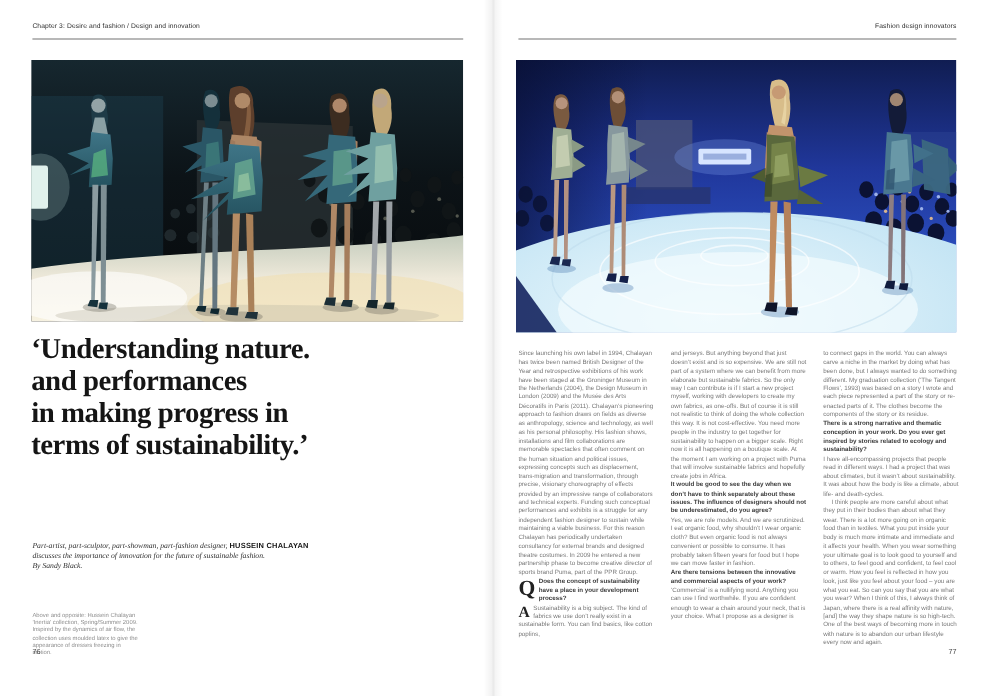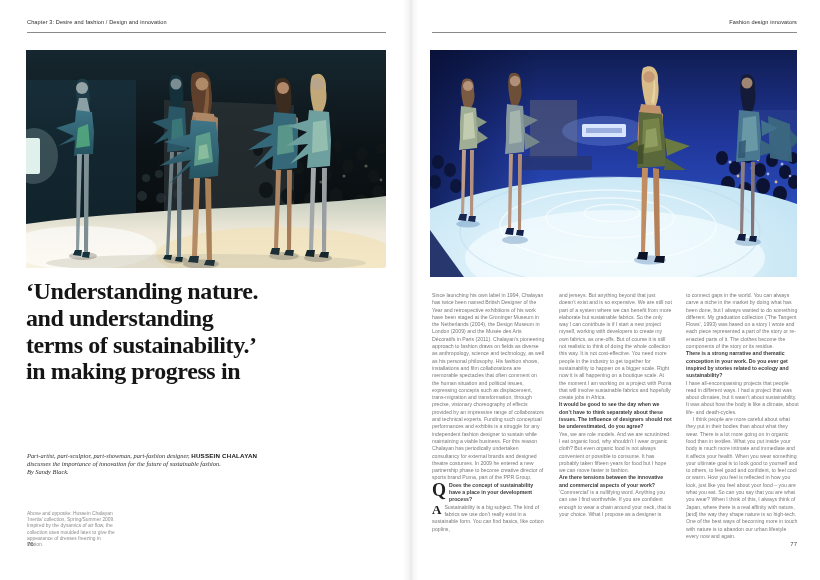--- a/index.html
+++ b/index.html
@@ -167,23 +167,23 @@
       <path d="M285,118 L290,118 L287,200 L283,200 Z" fill="#a3a8ab"></path>
       <path d="M296,118 L301,118 L300,202 L296,202 Z" fill="#989ea2"></path>
       <path d="M281,200 L289,200 L288,207 L279,206 Z" fill="#15262c"></path>
       <path d="M295,202 L303,202 L302,208 L293,207 Z" fill="#15262c"></path>
     </g>
   </svg>
 </figure>
 
 <h1 class="abs pull-quote" style="left:26px;top:278px;width:374px;">
   <div class="ql">‘Understanding nature.</div>
-  <div class="ql">and understanding</div>
+  <div class="ql">and performances</div>
+  <div class="ql">in making progress in</div>
   <div class="ql">terms of sustainability.’</div>
-  <div class="ql">in making progress in</div>
 </h1>
 
 <p class="abs standfirst" style="left:27px;top:452px;width:260px;">
   <span>Part-artist, part-sculptor, part-showman, part-fashion designer,</span>
   <span class="name">HUSSEIN CHALAYAN</span><br>
   <span>discusses the importance of innovation for the future of sustainable fashion.</span><br>
   <span>By Sandy Black.</span>
 </p>
 
 <p class="abs photo-caption" style="left:27px;top:506px;width:90px;">Above and opposite: Hussein Chalayan ‘Inertia’ collection, Spring/Summer 2009. Inspired by the dynamics of air flow, the collection uses moulded latex to give the appearance of dresses freezing in motion.</p>

